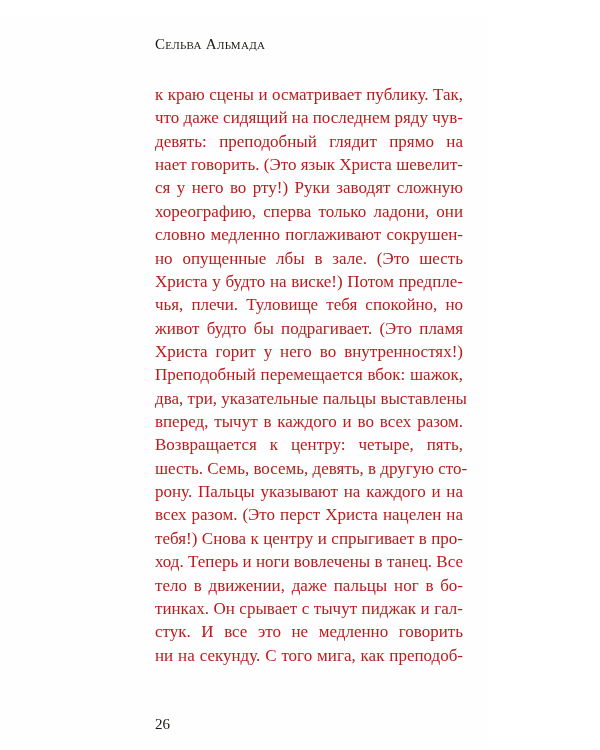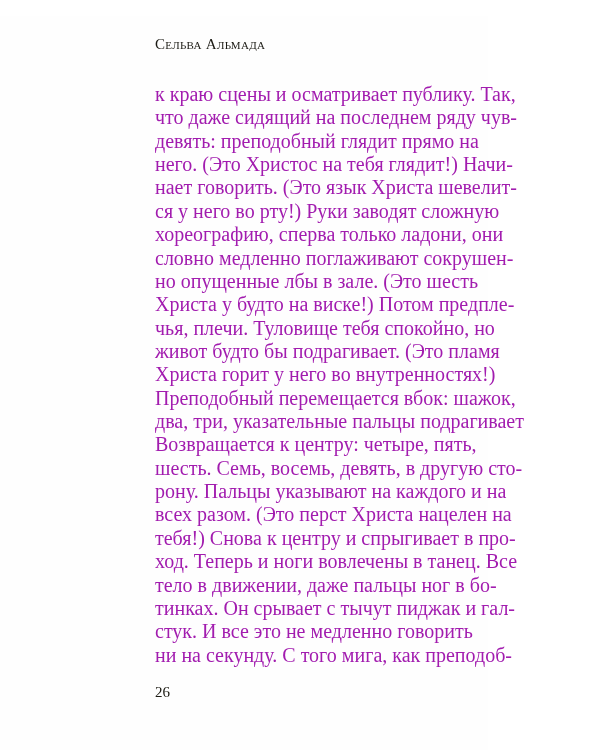--- a/index.html
+++ b/index.html
@@ -30,65 +30,65 @@
       letter-spacing: 0.3px;
       color: #1b1a14;
       white-space: nowrap;
     }
     .body-text {
       position: absolute;
       left: 155px;
       top: 67px;
       width: 308px;
       font-family: "Liberation Serif", "DejaVu Serif", serif;
-      font-size: 20px;
+      font-size: 17px;
       line-height: 23.36px;
-      color: #a21caf;
+      color: #b91c1c;
     }
     .line {
       display: block;
       white-space: nowrap;
       text-align: justify;
       text-align-last: justify;
       height: 23.36px;
     }
     .line.last {
       text-align-last: justify;
     }
     .folio {
       position: absolute;
       left: 155px;
-      top: 668px;
+      top: 700px;
       font-family: "Liberation Serif", "DejaVu Serif", serif;
       font-size: 15px;
       color: #1b1a12;
     }
   </style>
 </head>
 <body>
 
 <div class="page">
   <div class="running-head">Сельва Альмада</div>
 
   <div class="body-text">
     <span class="line">к краю сцены и осматривает публику. Так,</span>
     <span class="line">что даже сидящий на последнем ряду чув-</span>
     <span class="line">девять: преподобный глядит прямо на</span>
-    <span class="line">него. (Это Христос на тебя глядит!) Начи-</span>
     <span class="line">нает говорить. (Это язык Христа шевелит-</span>
     <span class="line">ся у него во рту!) Руки заводят сложную</span>
     <span class="line">хореографию, сперва только ладони, они</span>
     <span class="line">словно медленно поглаживают сокрушен-</span>
     <span class="line">но опущенные лбы в зале. (Это шесть</span>
     <span class="line">Христа у будто на виске!) Потом предпле-</span>
     <span class="line">чья, плечи. Туловище тебя спокойно, но</span>
     <span class="line">живот будто бы подрагивает. (Это пламя</span>
     <span class="line">Христа горит у него во внутренностях!)</span>
     <span class="line">Преподобный перемещается вбок: шажок,</span>
-    <span class="line">два, три, указательные пальцы подрагивает</span>
+    <span class="line">два, три, указательные пальцы выставлены</span>
+    <span class="line">вперед, тычут в каждого и во всех разом.</span>
     <span class="line">Возвращается к центру: четыре, пять,</span>
     <span class="line">шесть. Семь, восемь, девять, в другую сто-</span>
     <span class="line">рону. Пальцы указывают на каждого и на</span>
     <span class="line">всех разом. (Это перст Христа нацелен на</span>
     <span class="line">тебя!) Снова к центру и спрыгивает в про-</span>
     <span class="line">ход. Теперь и ноги вовлечены в танец. Все</span>
     <span class="line">тело в движении, даже пальцы ног в бо-</span>
     <span class="line">тинках. Он срывает с тычут пиджак и гал-</span>
     <span class="line">стук. И все это не медленно говорить</span>
     <span class="line last">ни на секунду. С того мига, как преподоб-</span>

